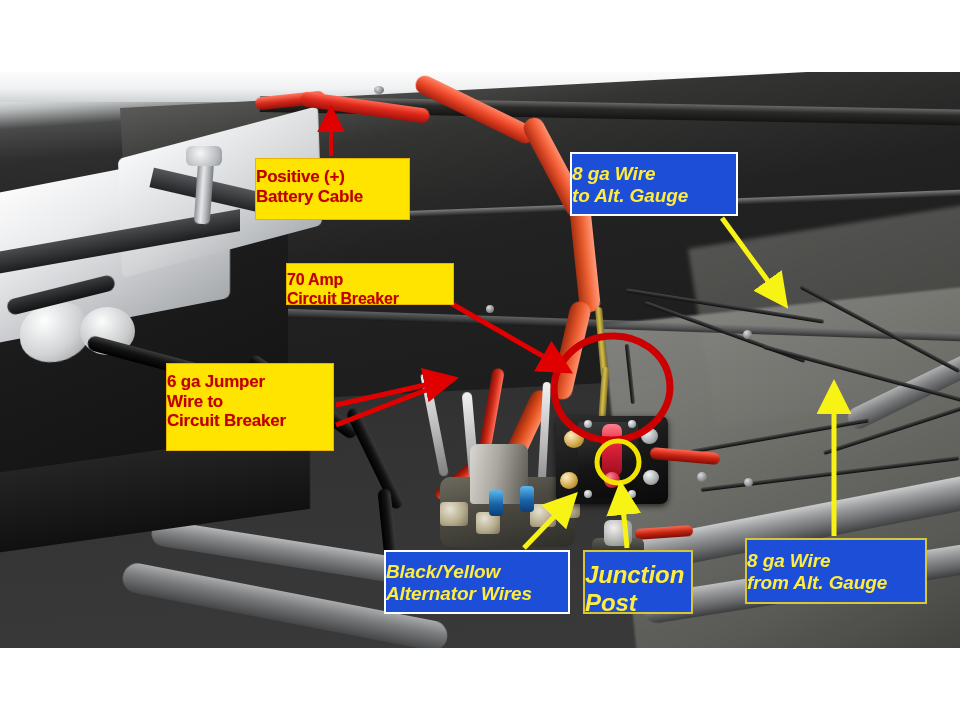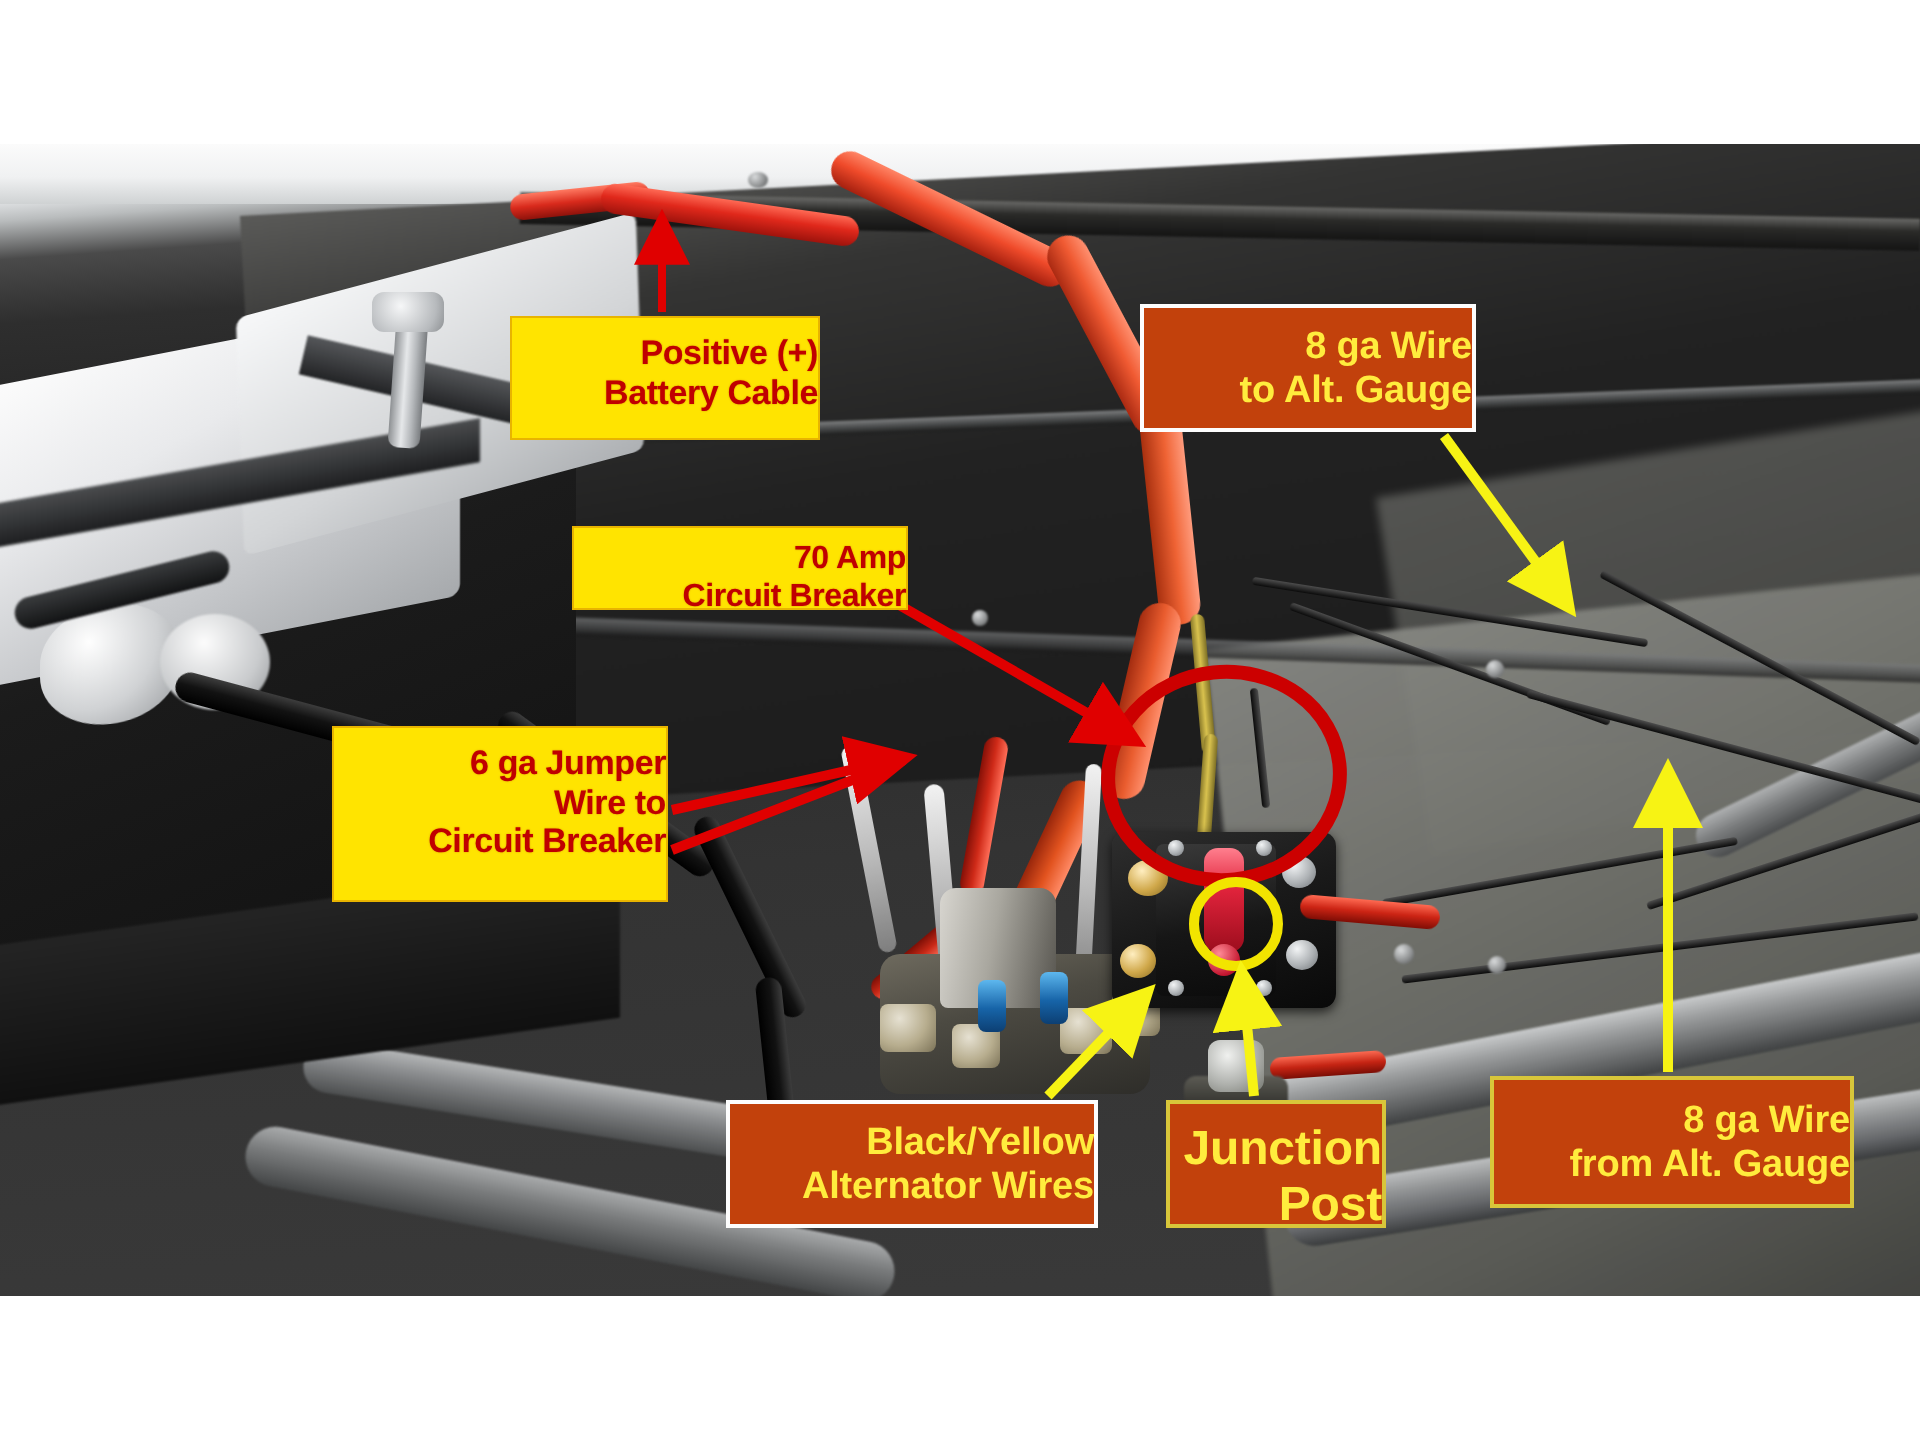--- a/index.html
+++ b/index.html
@@ -204,37 +204,37 @@
   .jpost-base{position:absolute;left:592px;top:466px;width:52px;height:18px;border-radius:6px;
        background:linear-gradient(180deg,#5c5b54,#2a2a26);filter:blur(.5px);}
 
   
   .bolt{position:absolute;border-radius:50%;background:radial-gradient(circle at 35% 30%,#d9dbdc,#8a8c8d 60%,#4e5051);filter:blur(.4px);}
 
   
   svg.anno{position:absolute;left:0;top:0;width:960px;height:720px;overflow:visible;}
 
   
-  .callout{position:absolute;box-sizing:border-box;text-align:right;line-height:1.16;
+  .callout{position:absolute;box-sizing:border-box;text-align:left;line-height:1.16;
            white-space:pre-line;}
   .callout.red-on-yellow{
      background:#ffe400;border:1px solid #e8b400;color:#c00000;
      font-weight:bold;letter-spacing:-.2px;
      text-shadow:0 0 1px rgba(140,0,0,.35);}
   .callout.yellow-on-black{
-     background:#c2410c;color:#ffec3d;font-weight:bold;letter-spacing:-.1px;}
+     background:#1d4ed8;color:#ffec3d;font-weight:bold;letter-spacing:-.1px;font-style:italic;}
   .callout.bd-white{border:2px solid #fdfdfd;}
   .callout.bd-yellow{border:2px solid #d8c63a;}
 
   #lbl-positive{left:255px;top:158px;width:155px;height:62px;font-size:17px;padding-top:8px;}
   #lbl-breaker{left:286px;top:263px;width:168px;height:42px;font-size:16px;padding-top:7px;}
   #lbl-jumper{left:166px;top:363px;width:168px;height:88px;font-size:17px;padding-top:8px;}
   #lbl-to-gauge{left:570px;top:152px;width:168px;height:64px;font-size:19px;padding-top:9px;}
   #lbl-from-gauge{left:745px;top:538px;width:182px;height:66px;font-size:19px;padding-top:10px;}
-  #lbl-altwires{left:363px;top:550px;width:186px;height:64px;font-size:19px;padding-top:9px;}
+  #lbl-altwires{left:384px;top:550px;width:186px;height:64px;font-size:19px;padding-top:9px;}
   #lbl-junction{left:583px;top:550px;width:110px;height:64px;font-size:24px;padding-top:9px;}
 </style>
 </head>
 <body>
 
 <div id="stage">
 
   <div id="photo">
     <div class="bay"></div>
     <div class="sky"></div>

